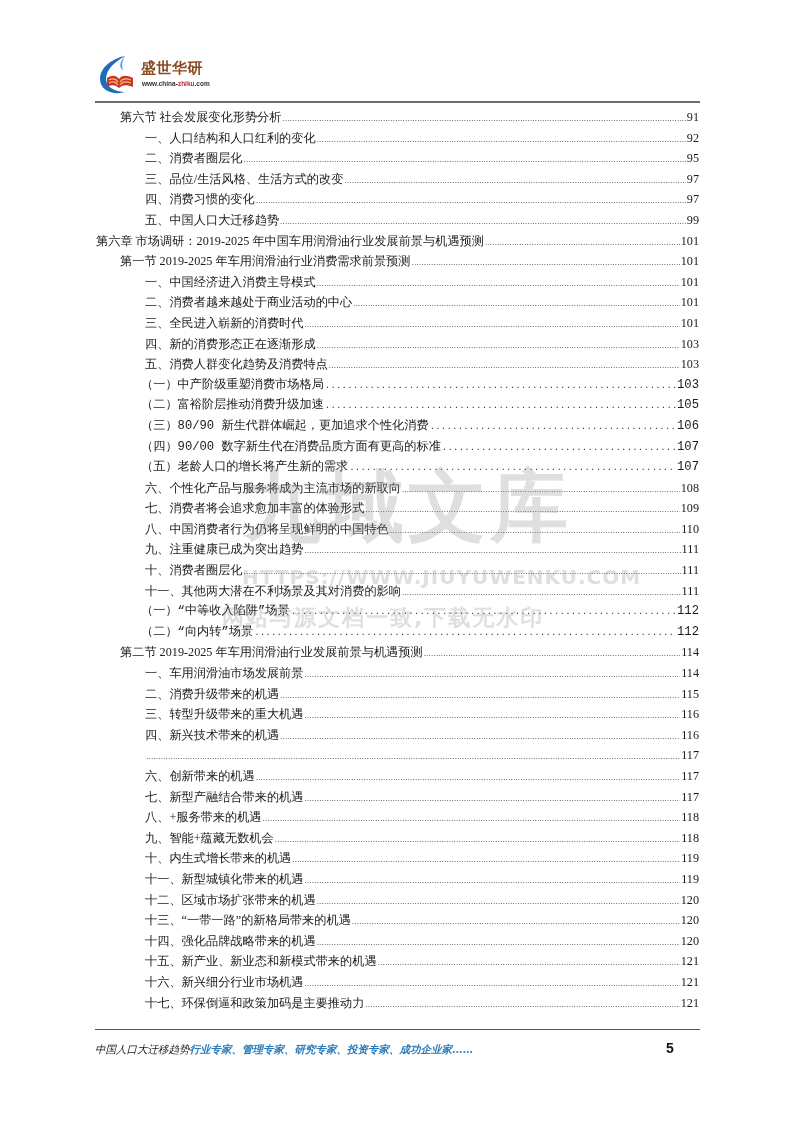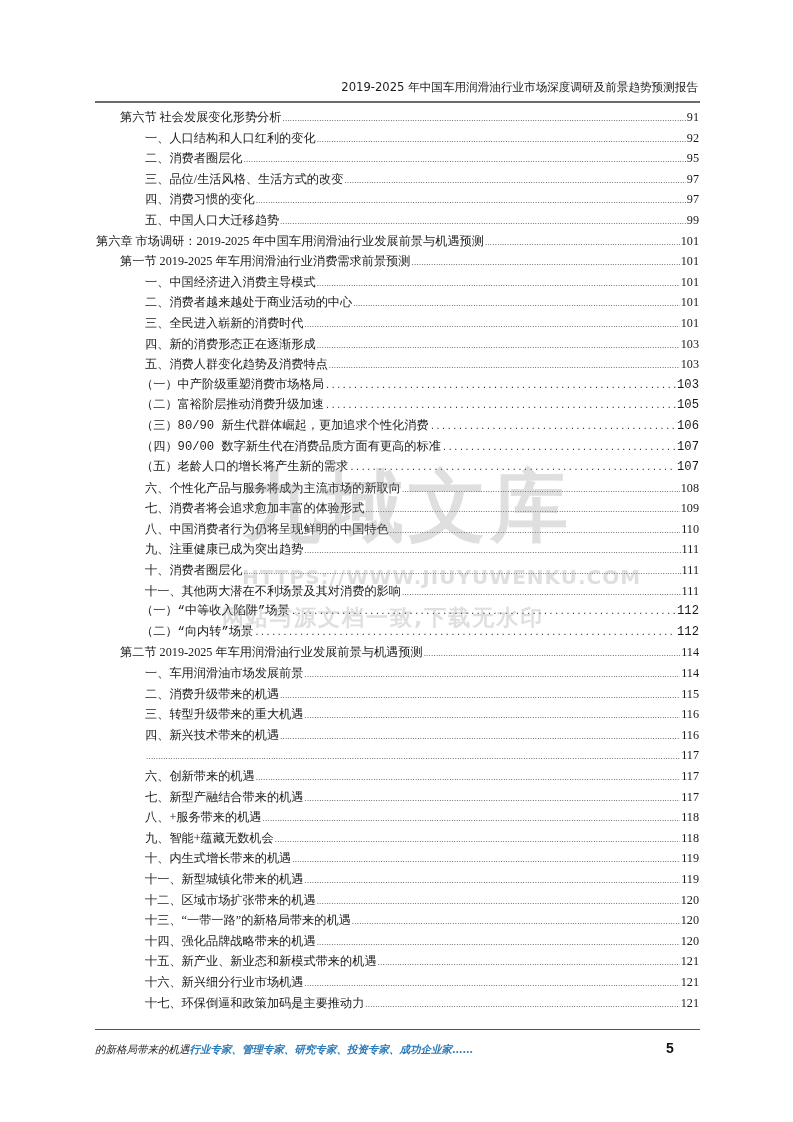--- a/index.html
+++ b/index.html
@@ -41,21 +41,31 @@
     .footer-text { position: absolute; left: 95px; top: 1043px; font-family: "DejaVu Serif", serif;
                    font-size: 10.5px; color: #1a1a1a; white-space: nowrap; font-style: italic; }
     .footer-text .blue { color: #2a7ab8; font-weight: bold; }
     .page-num { position: absolute; left: 666px; top: 1040px; font-family: "Liberation Sans", sans-serif;
                 font-weight: bold; font-size: 14px; color: #111; }
   </style>
 </head>
 <body>
 
 <div class="header">
-  <div class="report-title">2019-2025 年中国车用润滑油行业市场深度调研及前景趋势预测报告</div>
+  <div class="logo">
+    <svg class="logo-mark" viewBox="0 0 44 42">
+      <path d="M30 2 C12 6 2 18 6 30 C9 38 20 41 30 38 C20 38 11 33 11 25 C11 15 20 8 30 2 Z" fill="#1e6bb8"></path>
+      <path d="M30 2 C24 8 24 14 28 16 C26 10 28 6 30 2 Z" fill="#5aa0e0"></path>
+      <path d="M12 24 C18 20 22 22 24 25 C26 22 30 20 38 24 L38 33 C31 30 27 31 24 34 C21 31 17 30 12 33 Z" fill="#c8332b"></path>
+      <path d="M14 26 C18 24 21 25 23 28 M25 28 C27 25 31 24 36 26" stroke="#f3c06b" stroke-width="1.2" fill="none"></path>
+      <path d="M14 29 C18 27 21 28 23 31 M25 31 C27 28 31 27 36 29" stroke="#f3c06b" stroke-width="1.2" fill="none"></path>
+    </svg>
+    <div class="logo-text">盛世华研</div>
+    <div class="logo-url"><span>www.china-</span><span class="hl">zhiku</span><span>.com</span></div>
+  </div>
 </div>
 <div class="header-rule"></div>
 
 <div class="toc" id="toc">
     <div class="toc-row lvl1">
       <span class="t">第六节  社会发展变化形势分析</span>
       <span class="dots"></span>
       <span class="p">91</span>
     </div>
     <div class="toc-row lvl2">
@@ -272,14 +282,14 @@
       <span class="dots"></span>
       <span class="p">121</span>
     </div>
   </div>
 
 <div class="watermark wm-big">九域文库</div>
 <div class="watermark wm-url">HTTPS://WWW.JIUYUWENKU.COM</div>
 <div class="watermark wm-note">网站与源文档一致,下载无水印</div>
 
 <div class="footer-rule"></div>
-<div class="footer-text"><span>的新格局带来的机遇</span><span class="blue">行业专家、管理专家、研究专家、投资专家、成功企业家……</span></div>
+<div class="footer-text"><span>中国人口大迁移趋势</span><span class="blue">行业专家、管理专家、研究专家、投资专家、成功企业家……</span></div>
 <div class="page-num">5</div>
 
 </body></html>

